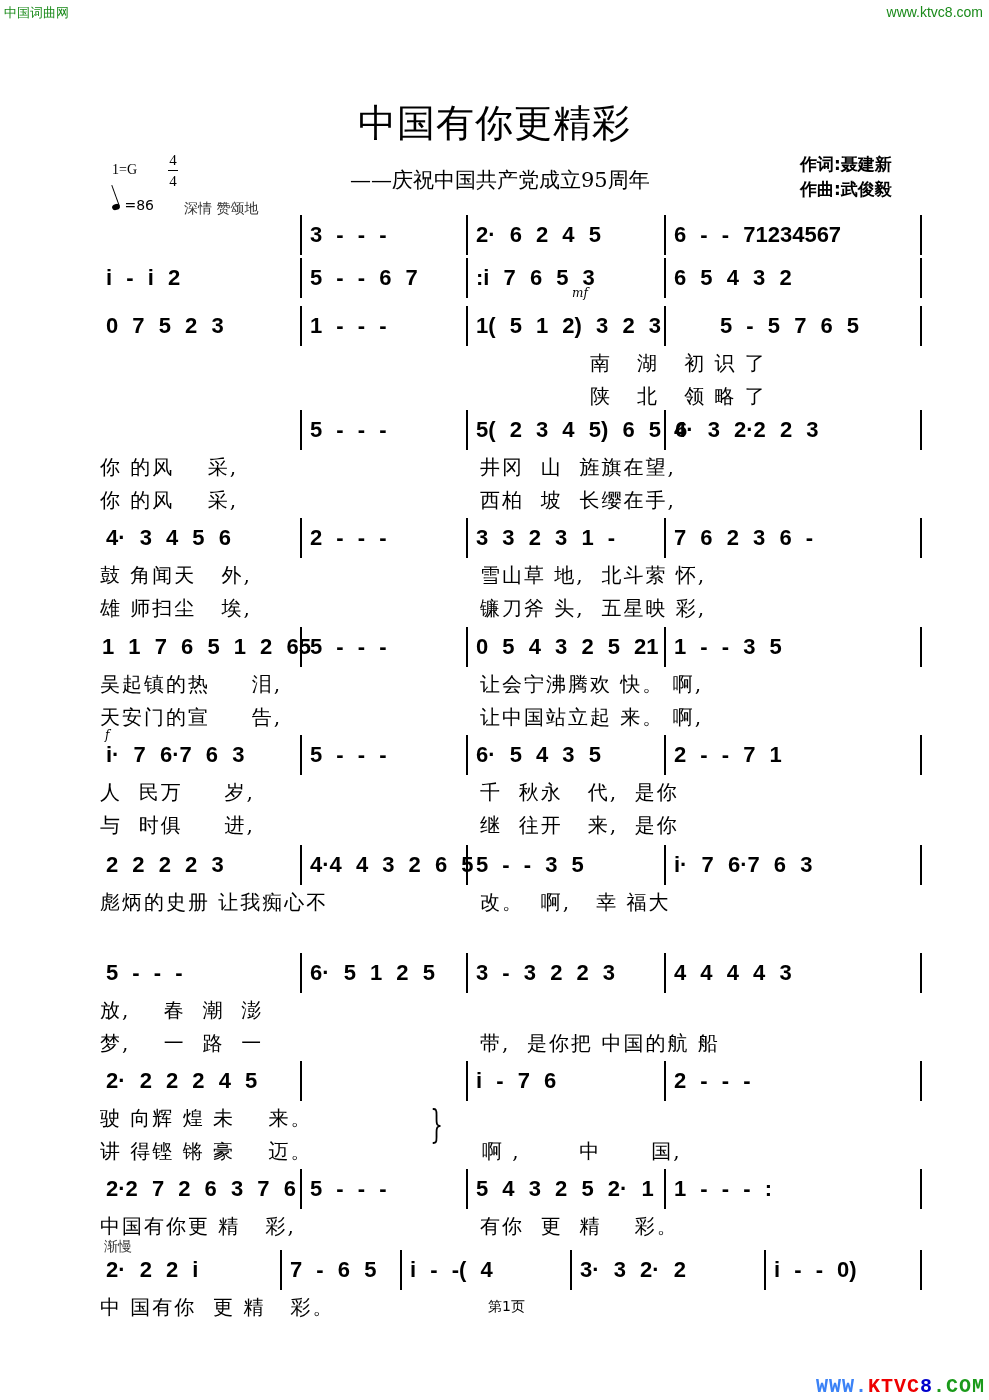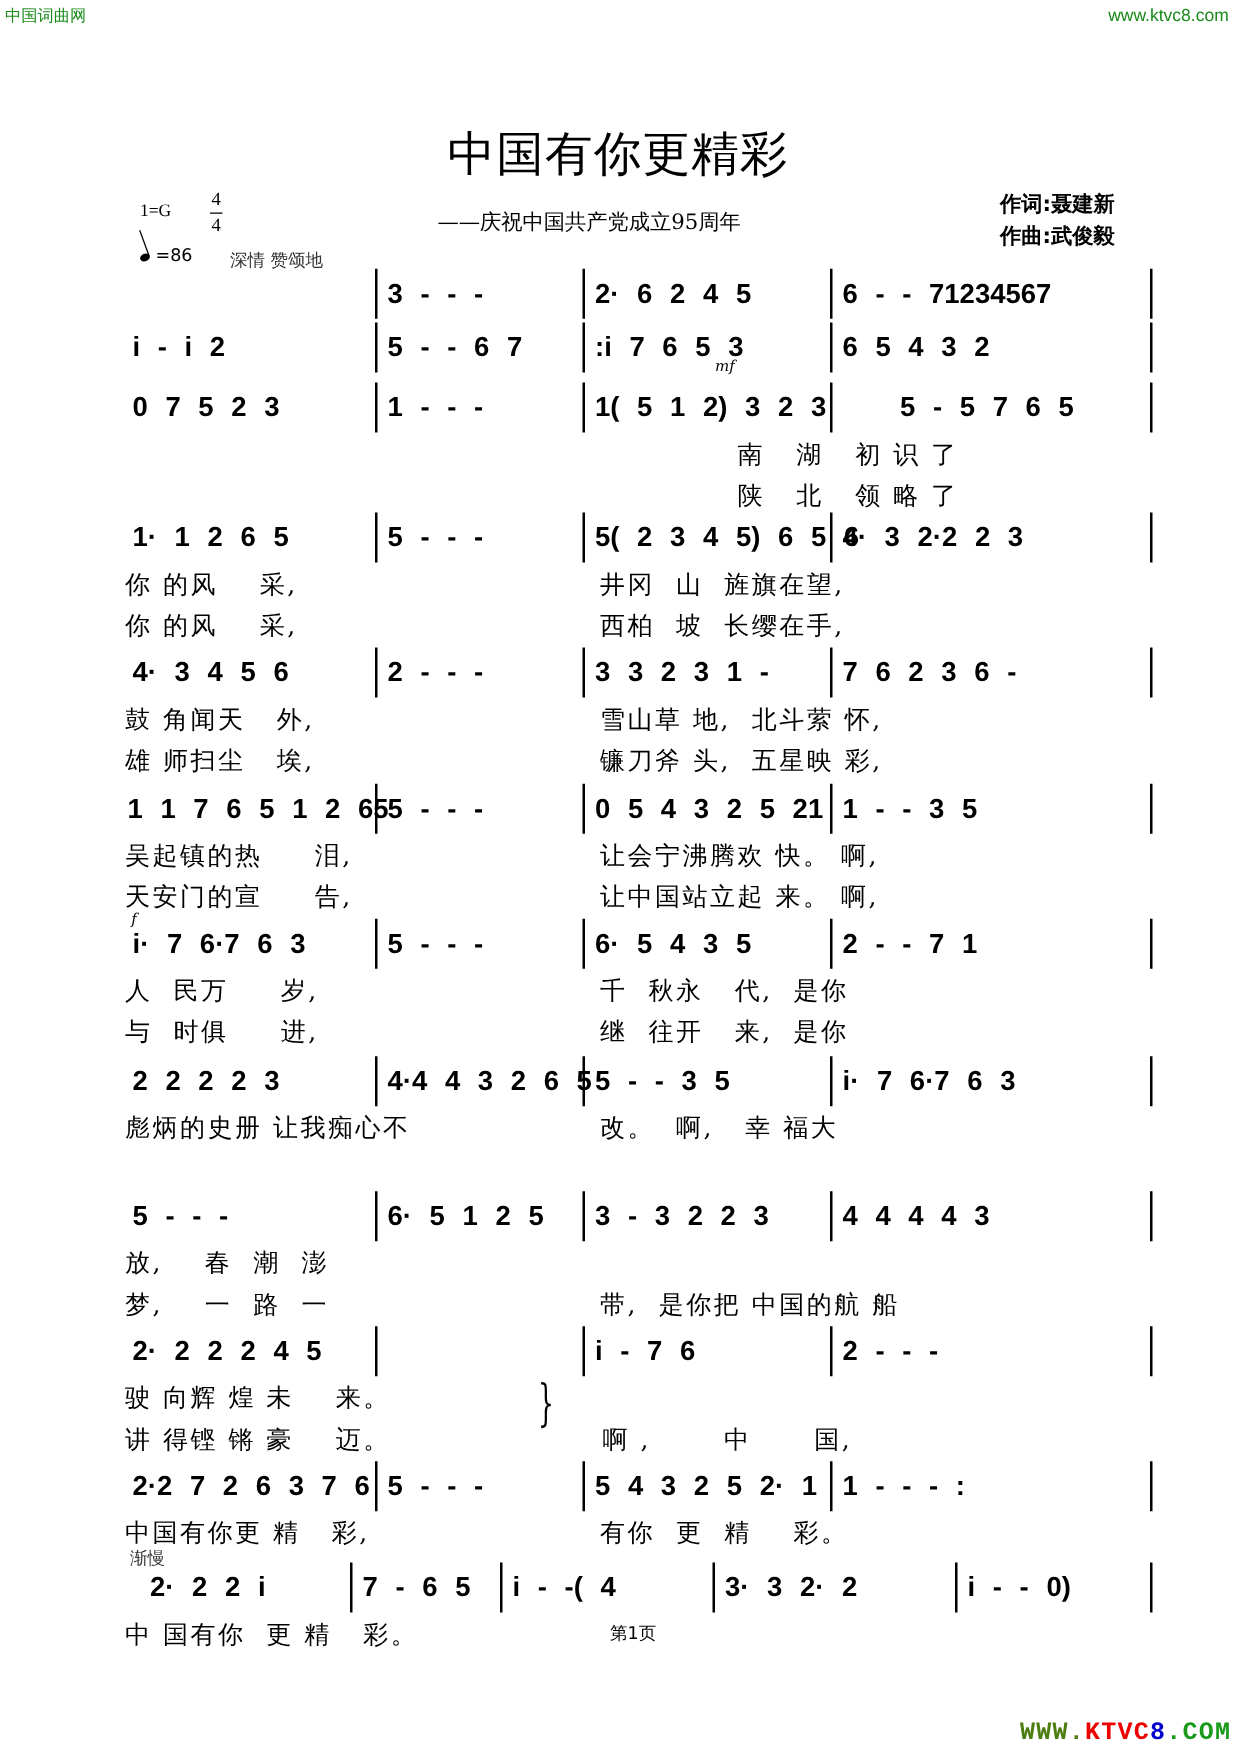--- a/index.html
+++ b/index.html
@@ -2,21 +2,21 @@
 <html><head>
 <meta charset="utf-8">
 <style>
   html, body { margin:0; padding:0; background:#fff; }
   body { width:989px; height:1400px; position:relative; overflow:hidden;
          font-family:"DejaVu Sans", sans-serif; color:#000; }
   .wm-left { position:absolute; left:4px; top:4px; font-size:13px; color:#1a8a1a; }
   .wm-right { position:absolute; right:6px; top:4px; font-size:14px; color:#1a8a1a; font-family:"Liberation Sans", sans-serif; }
   .title { position:absolute; left:0; width:989px; top:98px; text-align:center;
            font-size:38px; font-family:Liberation Mono, monospace; letter-spacing:1px; }
-  .subtitle { position:absolute; left:350px; top:166px; font-size:17px; font-family:"DejaVu Serif", serif;text-align:right; }
+  .subtitle { position:absolute; left:350px; top:166px; font-size:21px; font-family:"DejaVu Serif", serif;text-align:right; }
   .credits { position:absolute; left:800px; top:152px; font-size:17px; font-weight:bold; line-height:25px; }
   .key { position:absolute; left:112px; top:162px; font-size:14px; font-family:"Liberation Serif", serif; }
   .timesig { position:absolute; left:168px; top:150px; font-size:15px; font-family:"Liberation Serif", serif; text-align:center; line-height:20px; }
   .tempo { position:absolute; left:112px; top:197px; font-size:14px; }
   .tempo-note { display:inline-block; width:8px; height:6px; background:#000; border-radius:50%; transform:rotate(-20deg); position:relative; }
   .tempo-note::after { content:""; position:absolute; right:0; bottom:3px; width:1.5px; height:22px; background:#000; }
   .expression { position:absolute; left:184px; top:200px; font-size:14px; color:#333; }
 
   .system { position:absolute; left:96px; width:828px; }
   .notes { position:relative; height:40px; font-family:"Liberation Sans", sans-serif; font-weight:bold; font-size:22px; white-space:nowrap; }
@@ -114,23 +114,20 @@
         <div class="measure" style="left: 701px; width: 240px; margin-left: 19px;">
           <span style="word-spacing: 8px;">5 - 5 7 6 5</span>
         </div>
         <div class="bar" style="left: 920px;"></div>
       </div>
       <div class="lyric"><span style="left: 590px;">南   湖   初 识 了</span></div>
       <div class="lyric"><span style="left: 590px;">陕   北   领 略 了</span></div>
     </div>
     <div class="system" style="top: 410px; left: 0px; width: 989px;">
       <div class="notes">
-        <div class="measure" style="left: 106px; width: 188px;">
-          <span style="word-spacing: 8px;">1· 1 2 6 5</span>
-        </div>
         <div class="bar" style="left: 300px;"></div>
         <div class="measure" style="left: 310px; width: 150px;">
           <span style="word-spacing: 8px;">5 - - -</span>
         </div>
         <div class="bar" style="left: 466px;"></div>
         <div class="measure" style="left: 476px; width: 182px;">
           <span style="word-spacing: 8px;">5( 2 3 4 5) 6 5 6</span>
         </div>
         <div class="bar" style="left: 664px;"></div>
         <div class="measure" style="left: 674px; width: 240px;">
@@ -287,21 +284,21 @@
           <span style="word-spacing: 8px;">1 - - - :</span>
         </div>
         <div class="bar" style="left: 920px;"></div>
       </div>
       <div class="lyric"><span style="left: 100px;">中国有你更 精   彩,</span><span style="left: 480px;">有你  更  精    彩。</span></div>
       <div class="lyric"><span style="left: 100px;"></span><span style="left: 480px;"></span></div>
     </div>
     <div class="system" style="top: 1250px; left: 0px; width: 989px;">
       <div class="notes">
         <div class="measure" style="left: 106px; width: 168px;">
-          <span style="word-spacing: 8px; margin-left: 14px;">2· 2 2 i</span>
+          <span style="word-spacing: 8px;">2· 2 2 i</span>
         </div>
         <div class="bar" style="left: 280px;"></div>
         <div class="measure" style="left: 290px; width: 104px;">
           <span style="word-spacing: 8px;">7 - 6 5</span>
         </div>
         <div class="bar" style="left: 400px;"></div>
         <div class="measure" style="left: 410px; width: 154px;">
           <span style="word-spacing: 8px;">i - -( 4</span>
         </div>
         <div class="bar" style="left: 570px;"></div>
@@ -315,14 +312,14 @@
         <div class="bar" style="left: 920px;"></div>
       </div>
       <div class="lyric"><span style="left: 100px;">中 国有你  更 精   彩。</span></div>
       <div class="lyric"><span style="left: 100px;"></span></div>
     </div>
   </div>
 
 <div class="brace">}</div>
 <div class="page-num">第1页</div>
 <div class="logo">
-  <span style="color:#4d7c0f">WWW.</span><span style="color:#e00">KTVC</span><span style="color:#00c">8</span><span style="color:#1a9a1a">.COM</span>
+  <span style="color:#3b82f6">WWW.</span><span style="color:#e00">KTVC</span><span style="color:#00c">8</span><span style="color:#1a9a1a">.COM</span>
 </div>
 
 </body></html>

